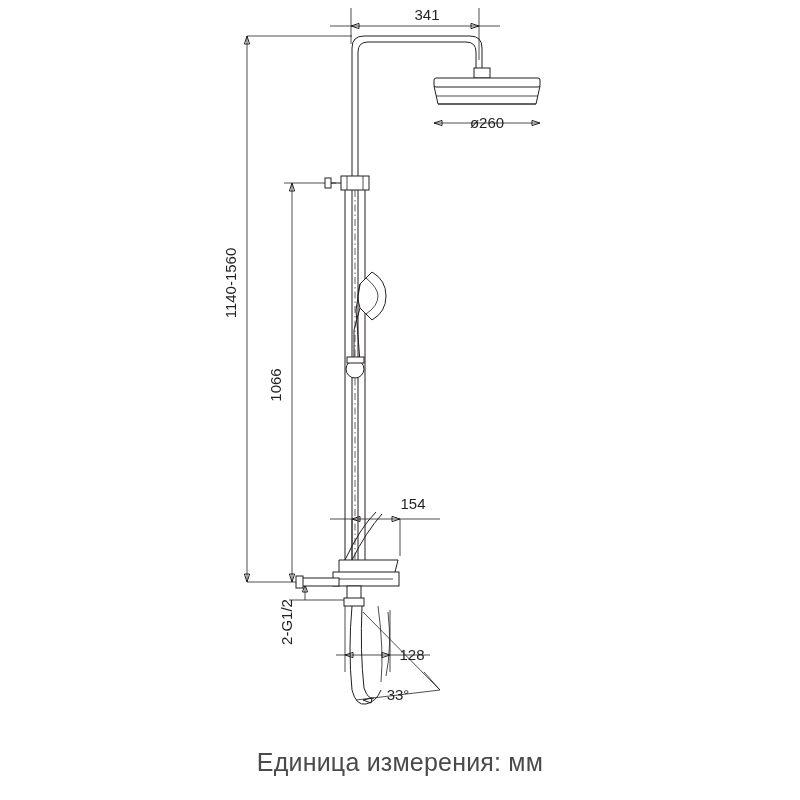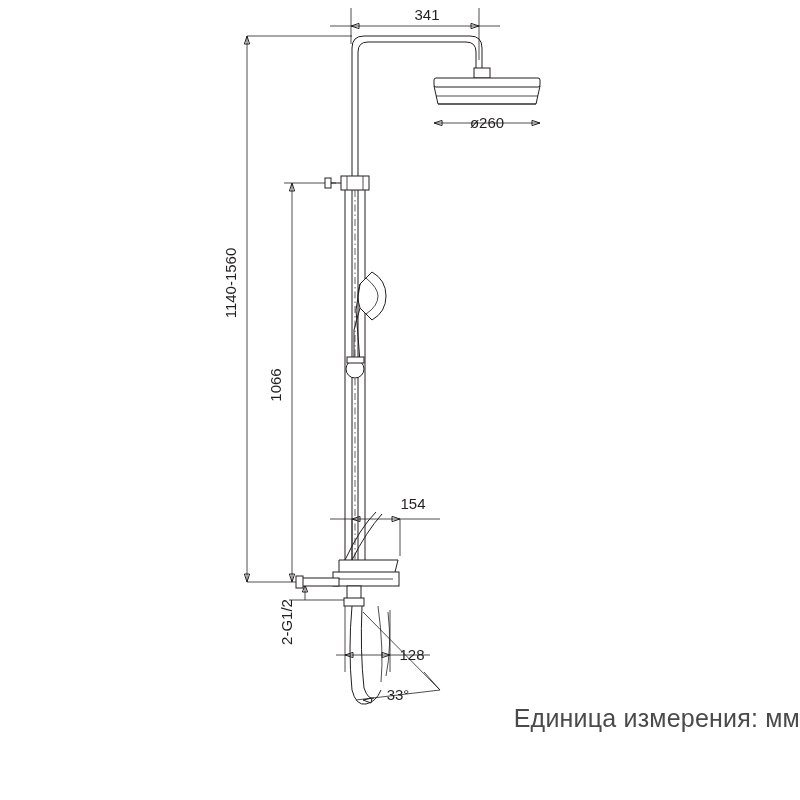--- a/index.html
+++ b/index.html
@@ -54,23 +54,23 @@
     stroke-width: 1;
   }
   text.dimtxt {
     font-family: "Liberation Sans", sans-serif;
     font-size: 15px;
     fill: #231f20;
   }
   .caption {
     position: absolute;
     left: 0;
-    top: 704px;
-    width: 800px;
-    text-align: right;
+    top: 748px;
+    width: 800px;
+    text-align: center;
     font-family: "Liberation Sans", sans-serif;
     font-size: 25px;
     color: #4a4a4a;
     letter-spacing: 0.2px;
   }
 </style>
 </head>
 <body>
 
 <div id="stage">

